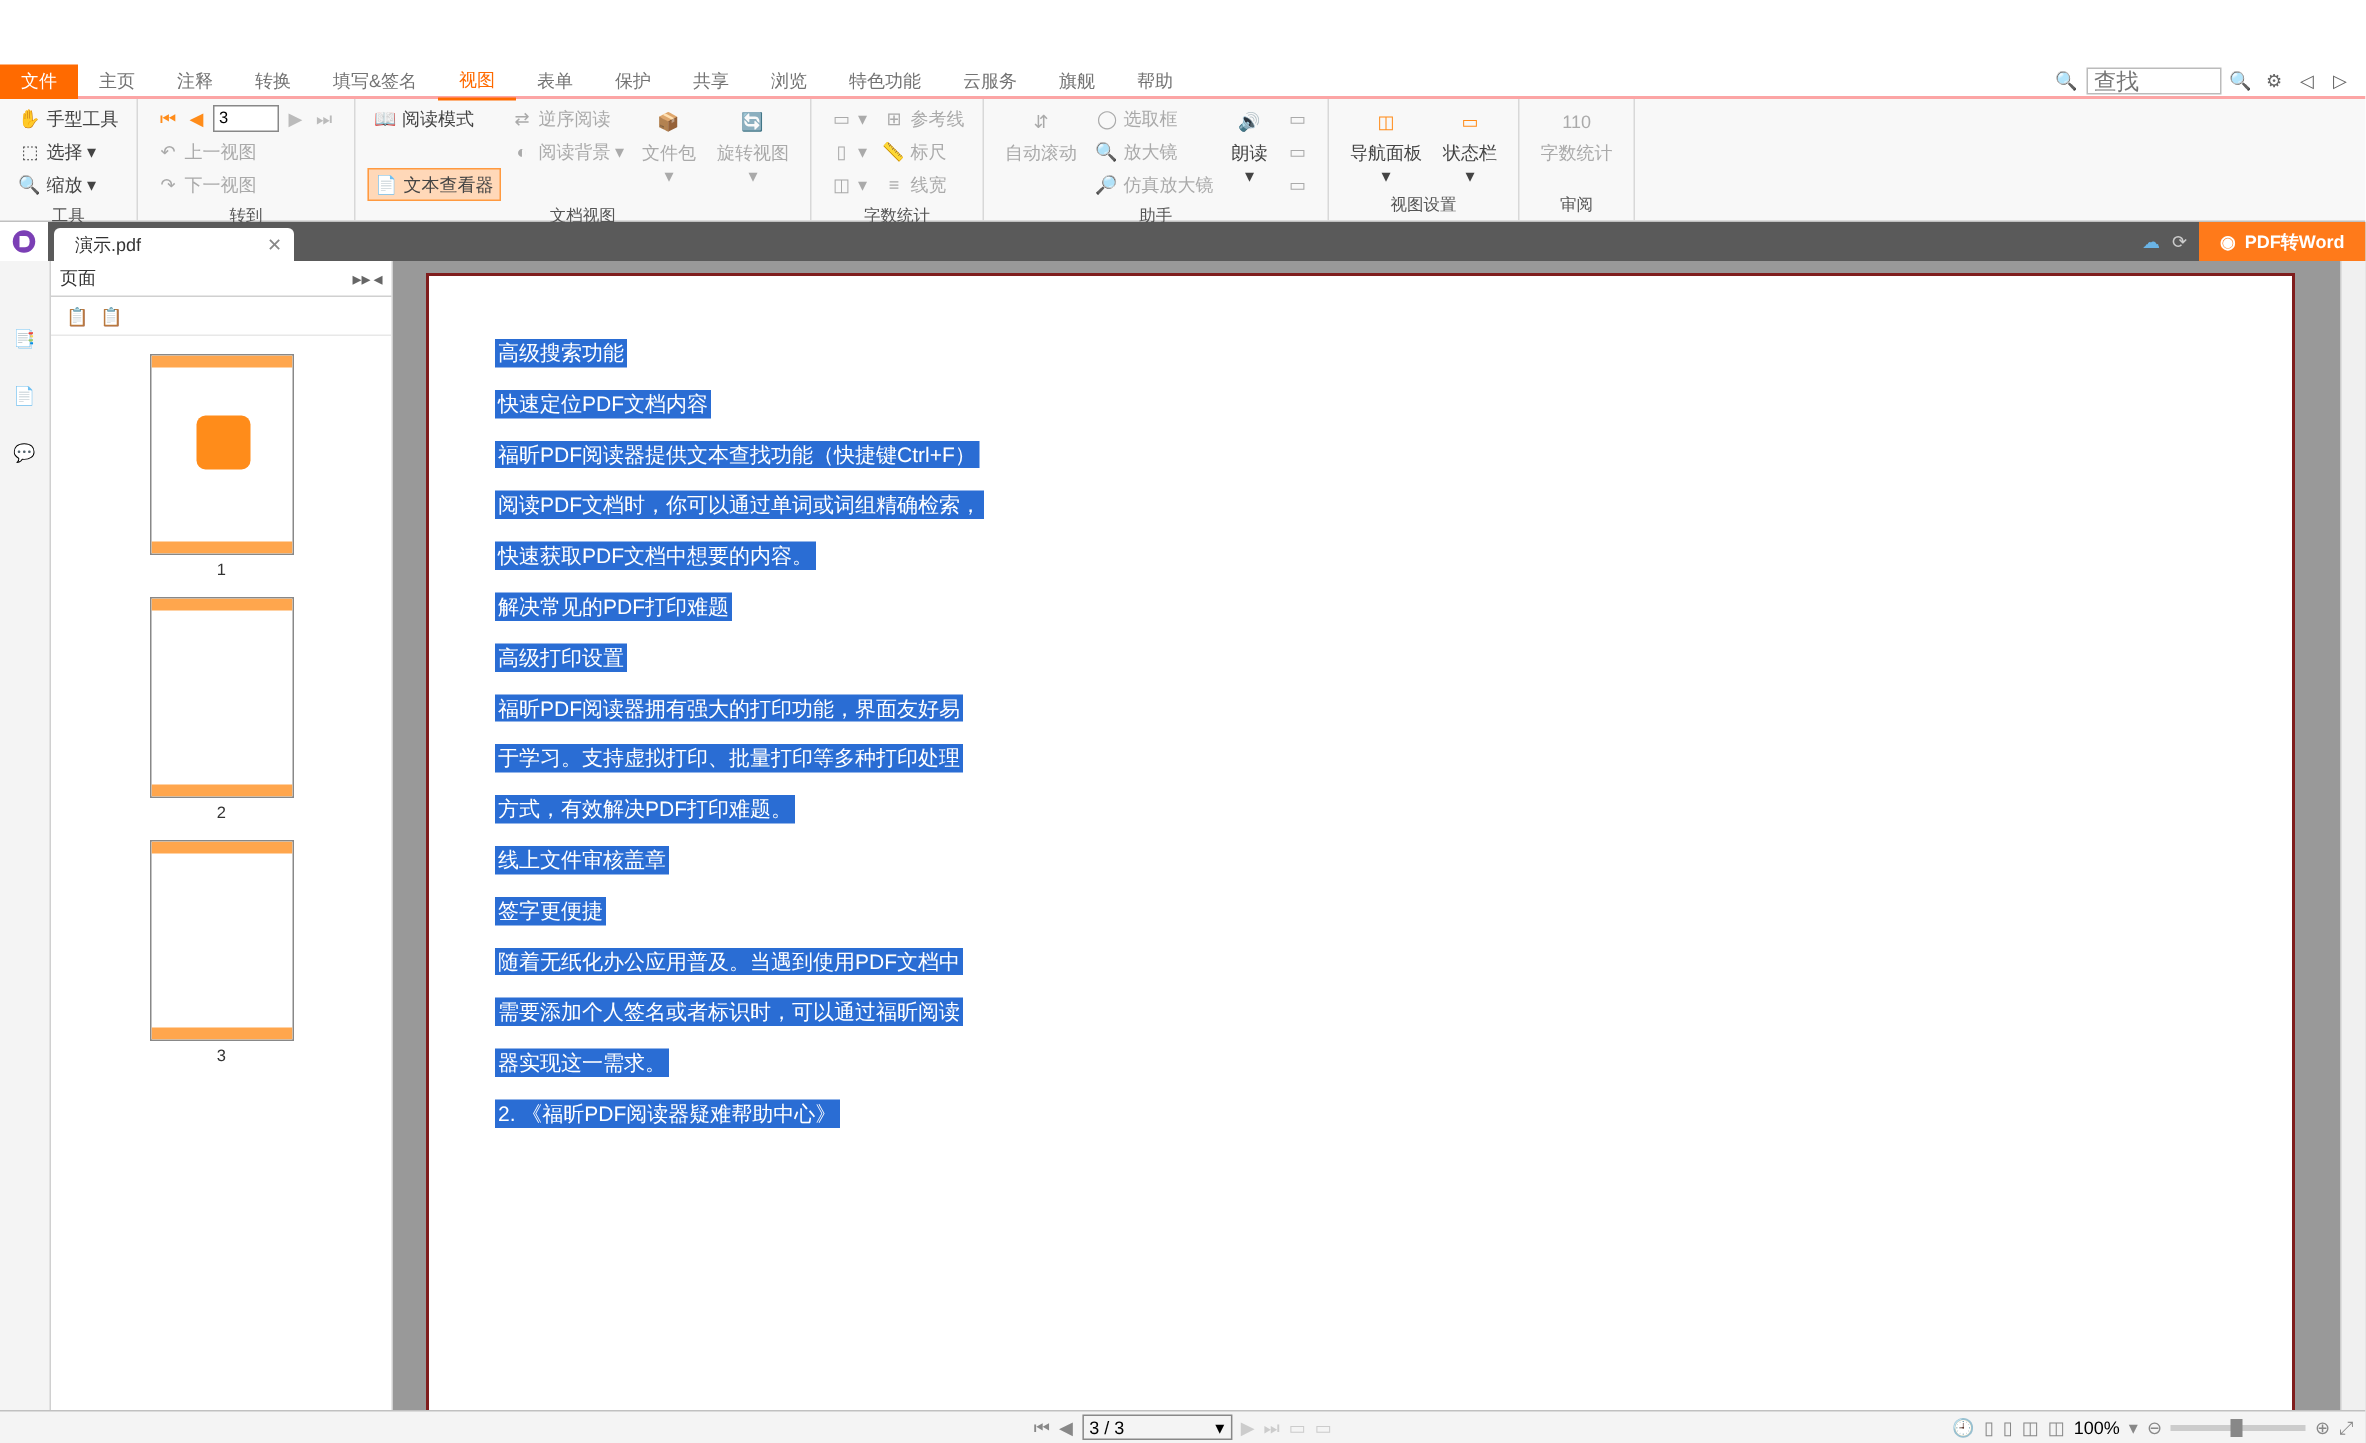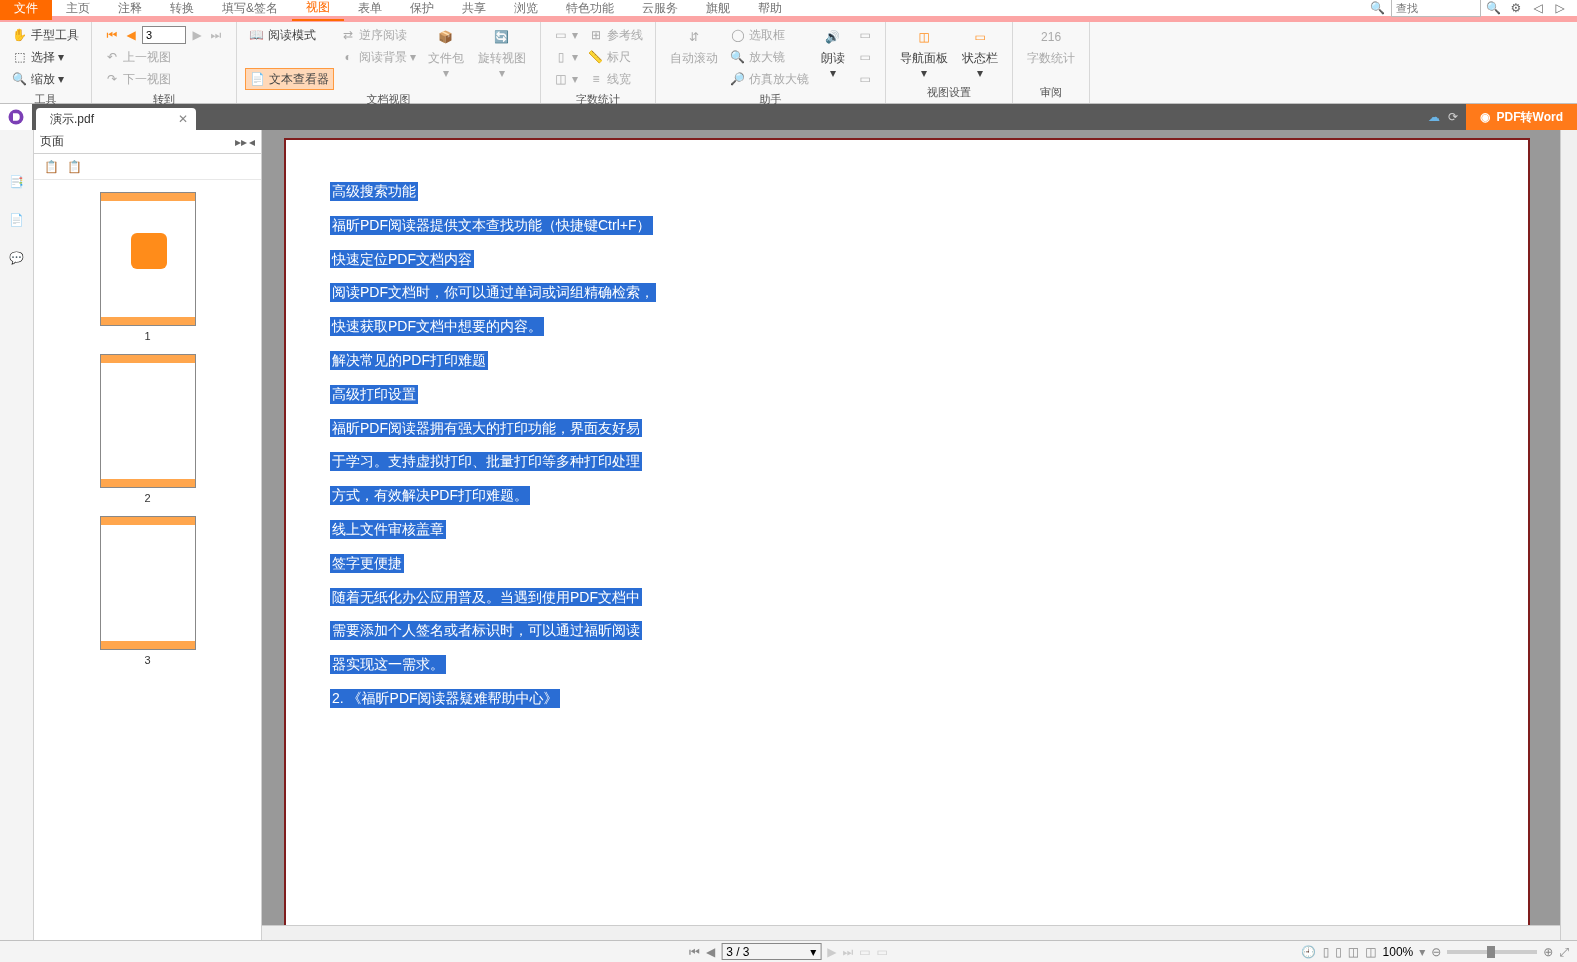--- a/index.html
+++ b/index.html
@@ -1,24 +1,24 @@
 <!DOCTYPE html>
 <html><head>
 <meta charset="utf-8">
 <style>
 * { margin: 0; padding: 0; box-sizing: border-box; font-family: "Microsoft YaHei", sans-serif; font-size: 12px; }
 body { background: #fff; width: 1577px; height: 962px; overflow: hidden; position: relative; }
 
 
-.menubar { height: 22px; background: #fff; border-bottom: 6px solid #fca5a5; display: flex; align-items: center; }
+.menubar { height: 22px; background: #fff; border-bottom: 2px solid #fca5a5; display: flex; align-items: center; margin-top: 44px; }
 .menu-item { padding: 3px 14px; cursor: pointer; color: #737373; }
 .menu-item.active { background: #ff6a00; color: #fff; }
 .menu-item.selected { color: #ff6a00; border-bottom: 2px solid #ff6a00; }
 .menubar-right { margin-left: auto; display: flex; align-items: center; gap: 4px; padding-right: 8px; }
-.search-box { width: 90px; height: 18px; border: 1px solid #bbb; padding: 0 4px; color: #888; font-size: 11px; }
+.search-box { width: 90px; height: 18px; border: 1px solid #bbb; padding: 0 4px; color: #888; font-size: 15px; }
 .icon-btn { width: 18px; height: 18px; display: inline-flex; align-items: center; justify-content: center; color: #666; cursor: pointer; }
 
 
 .ribbon { height: 82px; background: #f8f8f8; border-bottom: 1px solid #c0c0c0; display: flex; }
 .ribbon-group { border-right: 1px solid #d8d8d8; padding: 2px 8px 0; display: flex; flex-direction: column; }
 .ribbon-group-body { flex: 1; display: flex; align-items: flex-start; gap: 2px; }
 .ribbon-group-label { text-align: center; font-size: 11px; color: #555; padding: 2px 0 3px; }
 .rbtn-sm { display: flex; align-items: center; gap: 3px; padding: 2px 4px; color: #444; cursor: pointer; white-space: nowrap; font-size: 11px; height: 22px; }
 .rbtn-sm.dis { color: #aaa; }
 .rbtn-lg { display: flex; flex-direction: column; align-items: center; gap: 2px; padding: 2px 6px; color: #444; cursor: pointer; font-size: 11px; text-align: center; line-height: 1.1; }
@@ -274,21 +274,21 @@
           <span>状态栏</span>
           <span>▾</span>
         </div>
     </div>
     <div class="ribbon-group-label">视图设置</div>
   </div>
 
   <div class="ribbon-group">
     <div class="ribbon-group-body">
       <div class="rbtn-lg dis">
-          <span class="ic">216</span>
+          <span class="ic">110</span>
           <span>字数统计</span>
         </div>
     </div>
     <div class="ribbon-group-label">审阅</div>
   </div>
 </div>
 
 <div class="tabbar">
   <div class="app-logo">
     <svg viewBox="0 0 24 24">
@@ -348,22 +348,22 @@
             <div class="thumb-border"></div>
           </div>
         <div class="thumb-label">3</div>
       </div>
     </div>
   </div>
 
   <div class="viewer">
     <div class="page">
       <div class="line"><span class="sel">高级搜索功能</span></div>
+      <div class="line"><span class="sel">快速定位PDF文档内容</span></div>
       <div class="line"><span class="sel">福昕PDF阅读器提供文本查找功能（快捷键Ctrl+F）</span></div>
-      <div class="line"><span class="sel">快速定位PDF文档内容</span></div>
       <div class="line"><span class="sel">阅读PDF文档时，你可以通过单词或词组精确检索，</span></div>
       <div class="line"><span class="sel">快速获取PDF文档中想要的内容。</span></div>
       <div class="line"><span class="sel">解决常见的PDF打印难题</span></div>
       <div class="line"><span class="sel">高级打印设置</span></div>
       <div class="line"><span class="sel">福昕PDF阅读器拥有强大的打印功能，界面友好易</span></div>
       <div class="line"><span class="sel">于学习。支持虚拟打印、批量打印等多种打印处理</span></div>
       <div class="line"><span class="sel">方式，有效解决PDF打印难题。</span></div>
       <div class="line"><span class="sel">线上文件审核盖章</span></div>
       <div class="line"><span class="sel">签字更便捷</span></div>
       <div class="line"><span class="sel">随着无纸化办公应用普及。当遇到使用PDF文档中</span></div>

